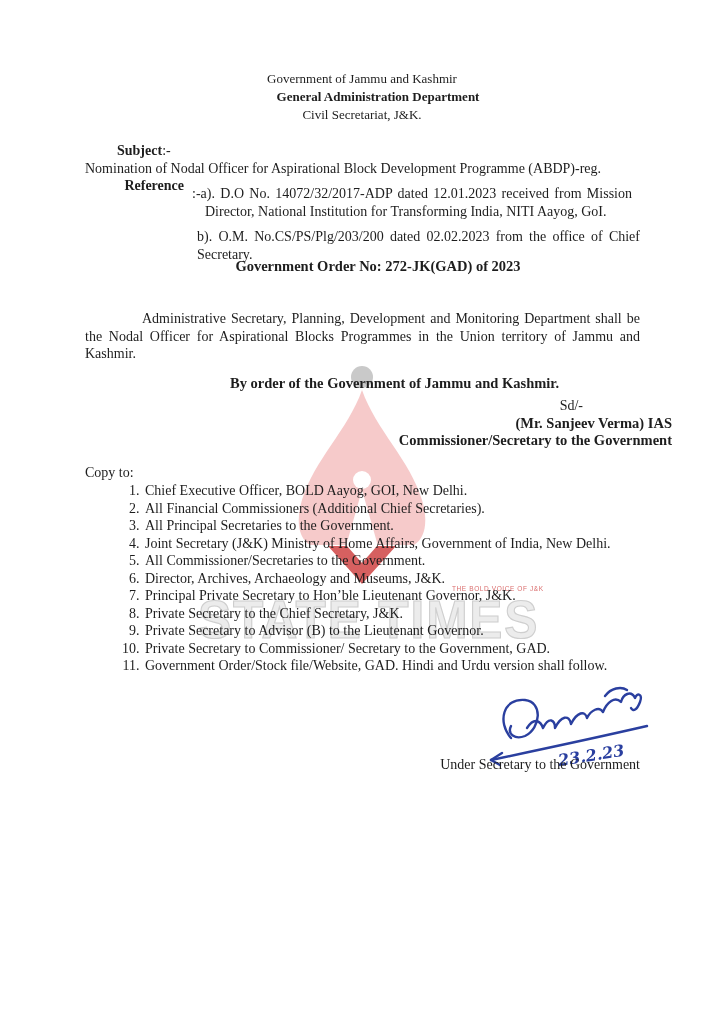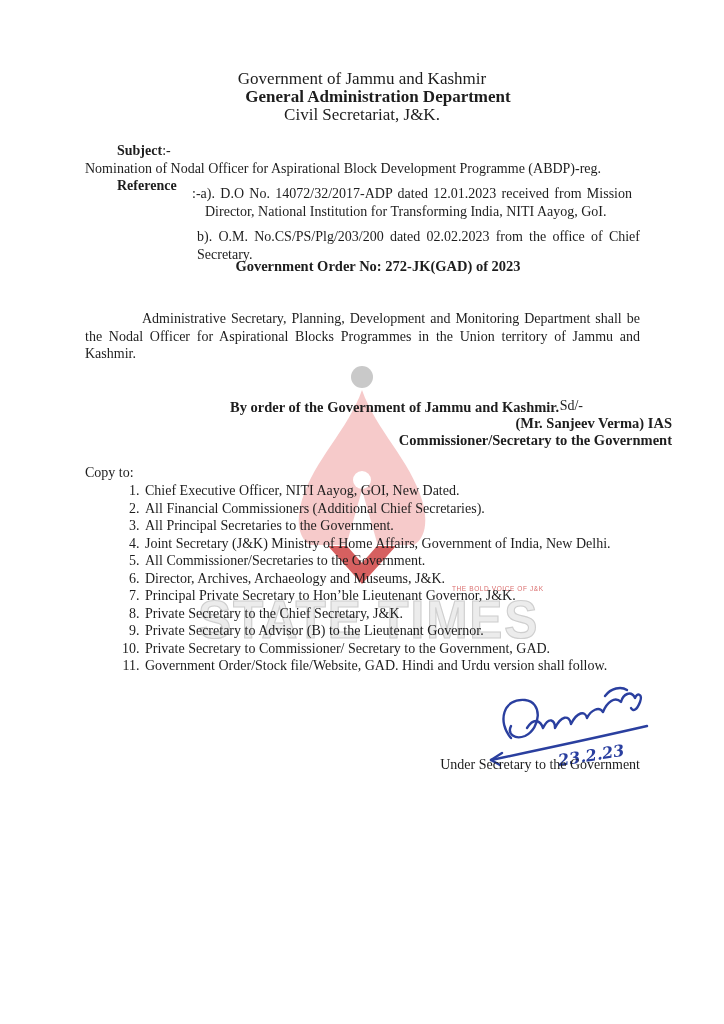--- a/index.html
+++ b/index.html
@@ -31,31 +31,31 @@
   }
   
   .content { position:absolute; inset:0; z-index:2; font-size:14px; }
   .abs { position:absolute; }
   .col { left:85px; width:555px; }
   .center { text-align:center; }
   .right { text-align:right; }
   .bold { font-weight:bold;padding-left:32px; }
   .just { text-align:justify; text-align-last:left; }
 
-  .header { left:0; right:0; top:70px; line-height:18px; font-size:17px; }
+  .header { left:0; right:0; top:70px; line-height:18px; font-size:13px; }
   .subject-row { top:142px; display:flex; line-height:17.5px;flex-direction:column; }
   .subject-label { width:80px; flex:none; }
   .reference-row { top:177px; display:flex; line-height:17.5px; }
-  .reference-label { width:67px; flex:none; }
+  .reference-label { width:67px; flex:none;text-align:right; }
   .ref-text { flex:1; }
   .hang { margin:8px; padding-left:13px; text-indent:-13px; }
   .ref-b { margin:0; padding-left:13px; }
   .order-head { left:0; right:0; top:257px; line-height:18px; font-size:14.5px; }
   .body-para { top:310px; line-height:17.5px; text-indent:57px; }
-  .by-order { top:375px; font-size:14.5px;margin-top:24px; }
+  .by-order { top:375px; font-size:14.5px; }
   .sd-line { top:398px; padding-right:57px; box-sizing:border-box; }
   .signatory { top:415px; line-height:17px; font-size:14.5px; }
   .file-row { top:448px; display:flex; justify-content:space-between; }
   .copy-to { top:465px; }
   .copy-list-wrap { top:482px; width:560px; }
   .copy-list { margin:0; padding-left:58px; line-height:17.5px; }
   .copy-list li { padding-left:2px; }
   .sig-block { left:485px; top:682px; }
   .sig-name-block { top:756px; line-height:17.5px; }
   .sig-name { font-weight:bold; font-size:14.5px; }
@@ -111,21 +111,21 @@
     <div class="abs col signatory right bold">
       <div>(Mr. Sanjeev Verma) IAS</div>
       <div>Commissioner/Secretary to the Government</div>
     </div>
 
 
     <div class="abs col copy-to">Copy to:</div>
 
     <div class="abs copy-list-wrap" style="left:85px">
       <ol class="copy-list">
-        <li>Chief Executive Officer, NITI Aayog, GOI, New Dated.</li>
+        <li>Chief Executive Officer, BOLD Aayog, GOI, New Delhi.</li>
         <li>All Financial Commissioners (Additional Chief Secretaries).</li>
         <li>All Principal Secretaries to the Government.</li>
         <li>Joint Secretary (J&amp;K) Ministry of Home Affairs, Government of India, New Delhi.</li>
         <li>All Commissioner/Secretaries to the Government.</li>
         <li>Director, Archives, Archaeology and Museums, J&amp;K.</li>
         <li>Principal Private Secretary to Hon’ble Lieutenant Governor, J&amp;K.</li>
         <li>Private Secretary to the Chief Secretary, J&amp;K.</li>
         <li>Private Secretary to Advisor (B) to the Lieutenant Governor.</li>
         <li>Private Secretary to Commissioner/ Secretary to the Government, GAD.</li>
         <li>Government Order/Stock file/Website, GAD. Hindi and Urdu version shall follow.</li>

